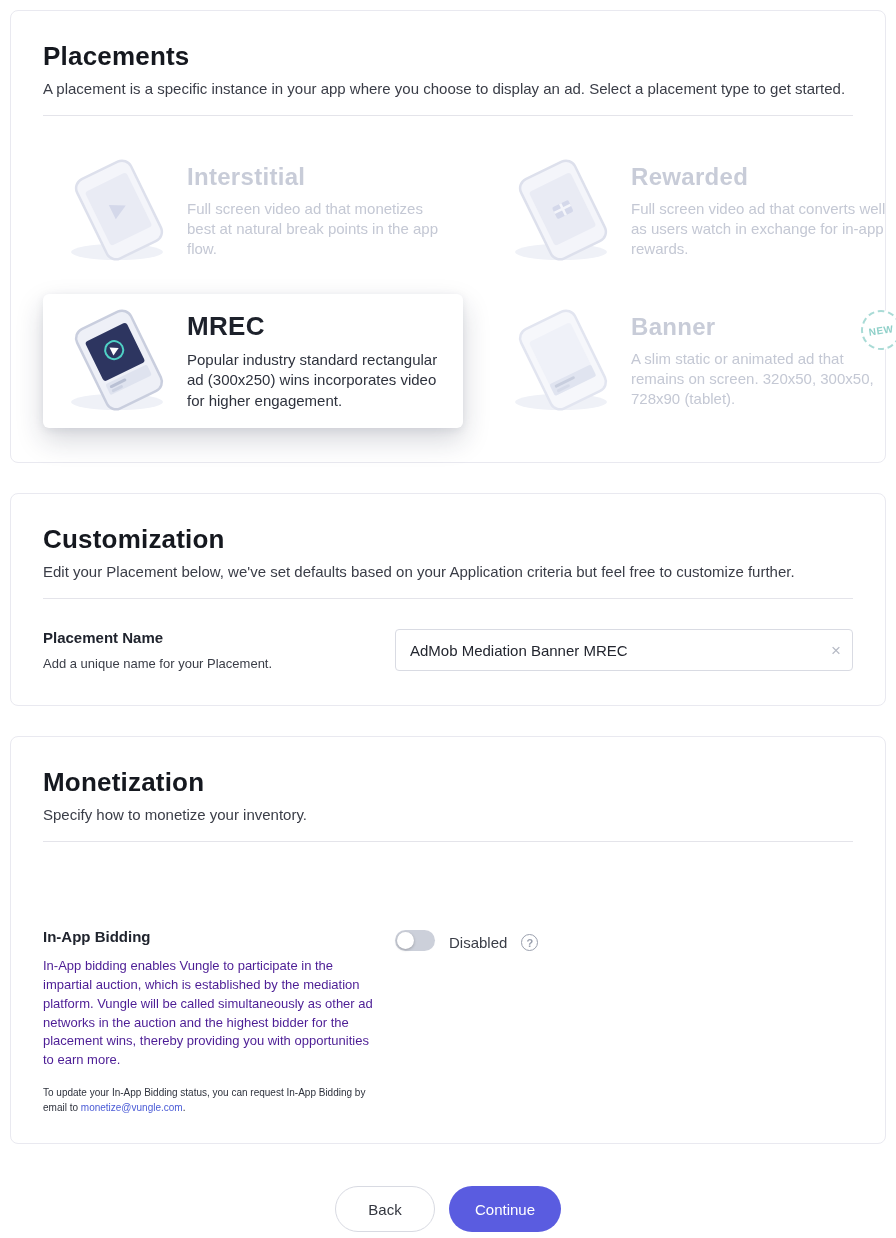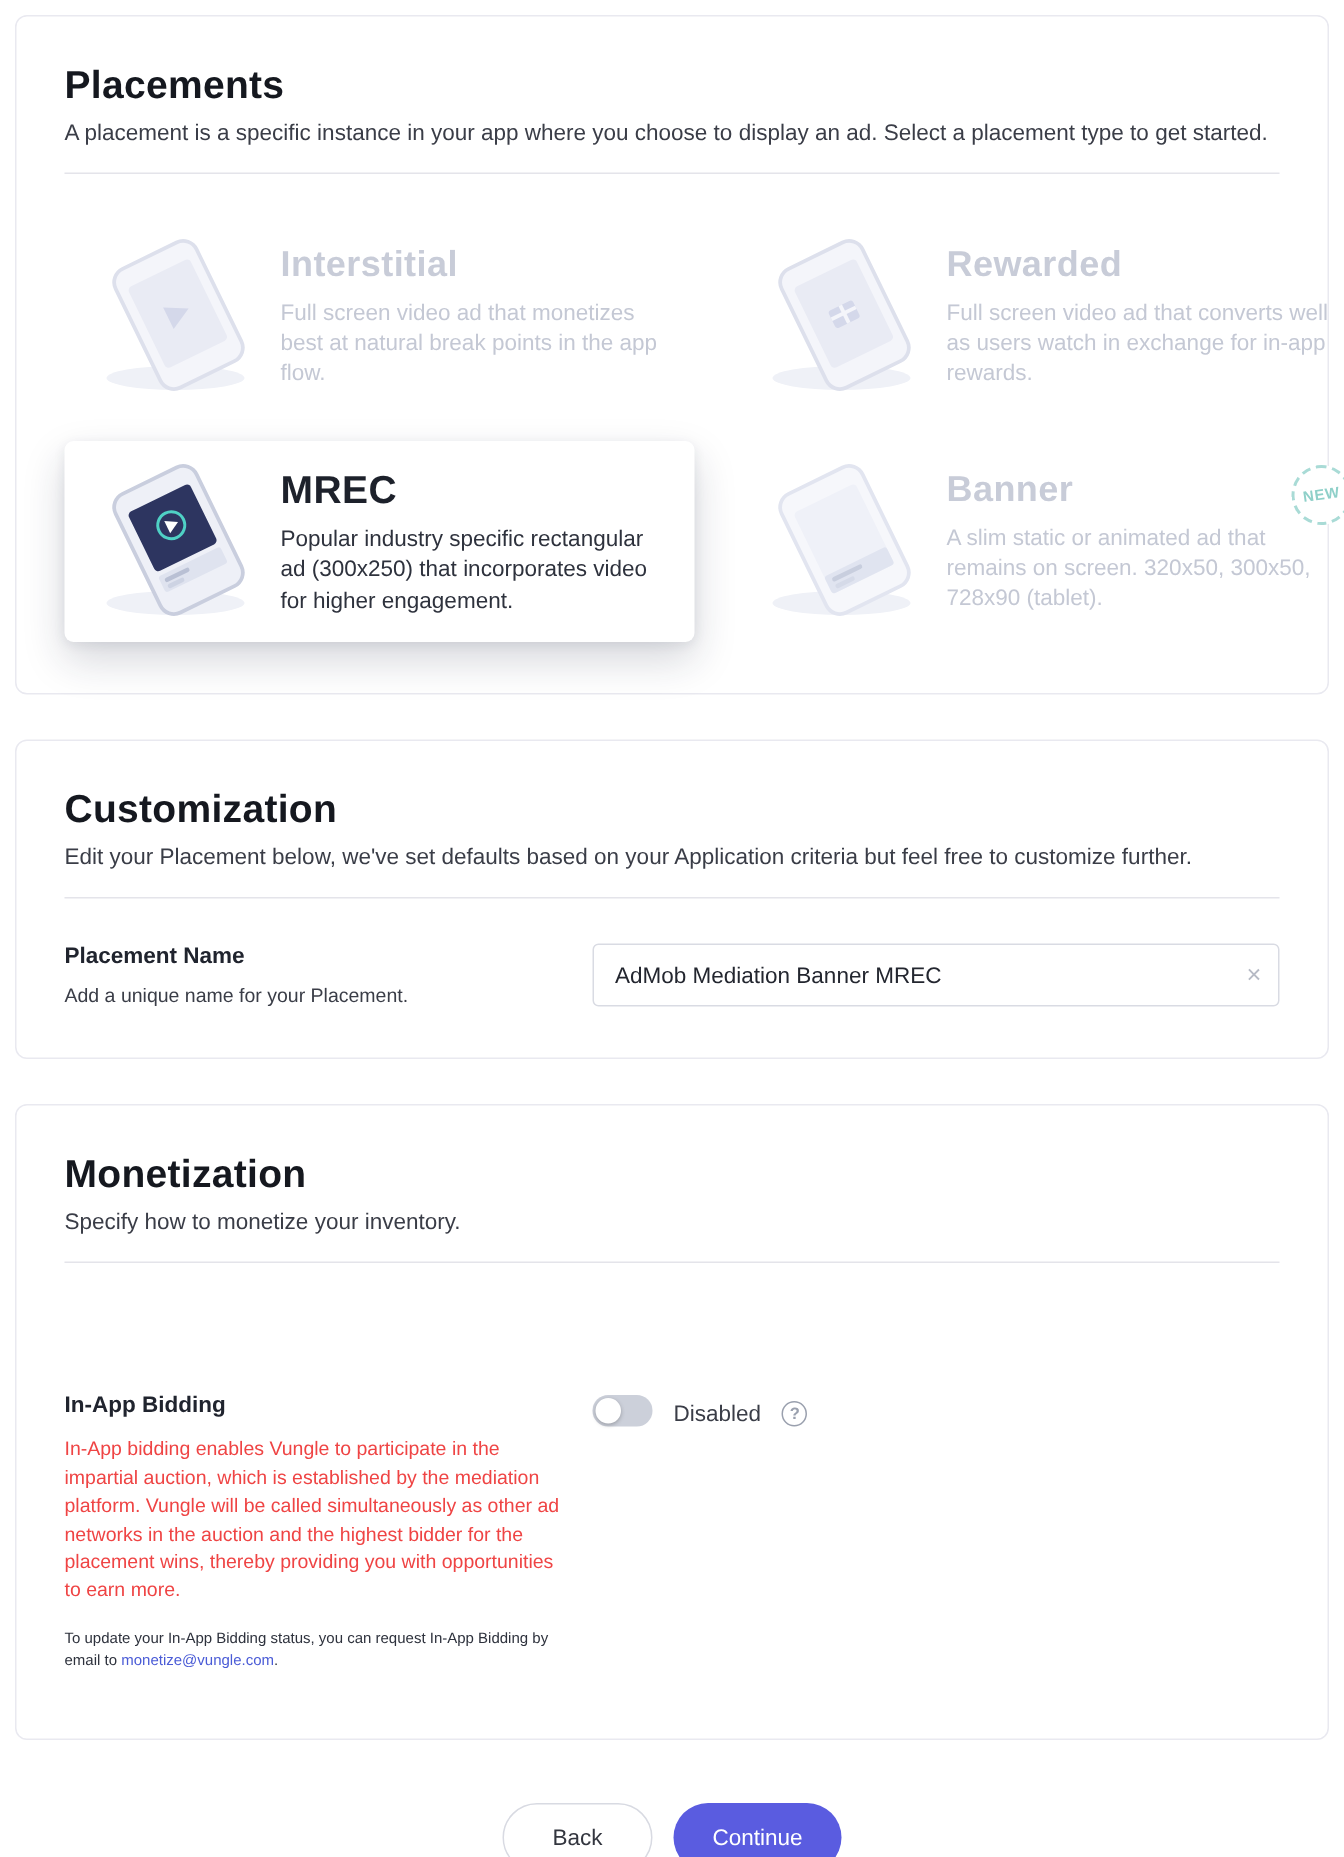--- a/index.html
+++ b/index.html
@@ -70,21 +70,21 @@
     padding:0 36px 0 14px; font-size:15px; color:#23262f;
     font-family:"Liberation Sans", sans-serif; outline:none; background:#fff;
   }
   .clear-icon {
     position:absolute; right:12px; top:50%; transform:translateY(-50%);
     color:#b6bac5; font-size:17px; line-height:1; cursor:pointer;
   }
 
   
   .monetization-gap { height:86px; }
-  .bidding-desc { margin-top:12px; font-size:13px; line-height:1.45; color:#ef4444; }
+  .bidding-desc { margin-top:12px; font-size:13px; line-height:1.45; color:#4c1d95; }
   .bidding-note { margin-top:16px; font-size:10px; line-height:1.45; color:#2e323d; }
   .email-link { color:#4a5bd6; text-decoration:none; cursor:pointer; }
 
   .toggle-row { display:flex; align-items:flex-end; gap:14px; margin-top:2px; }
   .toggle {
     width:40px; height:21px; border-radius:11px; background:#ccd0da;
     position:relative; cursor:pointer; flex:0 0 auto;
   }
   .toggle .knob {
     position:absolute; left:2px; top:2px; width:17px; height:17px;
@@ -174,21 +174,21 @@
               <circle cx="60" cy="41" r="9" fill="none" stroke="#4fd1c5" stroke-width="2"></circle>
               <path d="M57 36.5 l8 4.5 -8 4.5 z" fill="#ffffff"></path>
               <rect x="37" y="68" width="46" height="12" rx="2" fill="#dfe3ef"></rect>
               <rect x="40" y="71" width="18" height="3" rx="1.5" fill="#b9c0d4"></rect>
               <rect x="40" y="75.5" width="12" height="3" rx="1.5" fill="#cdd3e3"></rect>
             </g>
           </svg>
         </span>
         <div class="type-text">
           <div class="type-title">MREC</div>
-          <div class="type-desc">Popular industry specific rectangular ad (300x250) that incorporates video for higher engagement.</div>
+          <div class="type-desc">Popular industry standard rectangular ad (300x250) wins incorporates video for higher engagement.</div>
         </div>
       </div>
 
       <div class="type-cell">
         <span class="phone-wrap">
           <svg width="120" height="106" viewBox="0 0 120 106">
             <ellipse cx="58" cy="94" rx="46" ry="8" fill="#eff1f7"></ellipse>
             <g transform="rotate(-26 60 52)">
               <rect x="30" y="8" width="60" height="88" rx="10" fill="#f6f7fb" stroke="#e2e5f0" stroke-width="2.5"></rect>
               <rect x="37" y="21" width="46" height="60" rx="3" fill="#eff1f8"></rect>
@@ -218,21 +218,21 @@
         <div class="field-label">Placement Name</div>
         <div class="field-help">Add a unique name for your Placement.</div>
       </div>
       <div class="input-wrap">
         <input class="text-input" type="text" value="AdMob Mediation Banner MREC" style="">
         <span class="clear-icon">×</span>
       </div>
     </div>
   </section>
 
-  <section class="card" style="padding-bottom:44px;">
+  <section class="card" style="padding-bottom:28px;">
     <h1>Monetization</h1>
     <p class="subtitle">Specify how to monetize your inventory.</p>
     <hr class="divider">
 
     <div class="monetization-gap"></div>
 
     <div class="form-row" style="margin-top:0;">
       <div>
         <div class="field-label">In-App Bidding</div>
         <p class="bidding-desc">In-App bidding enables Vungle to participate in the impartial auction, which is established by the mediation platform. Vungle will be called simultaneously as other ad networks in the auction and the highest bidder for the placement wins, thereby providing you with opportunities to earn more.</p>

